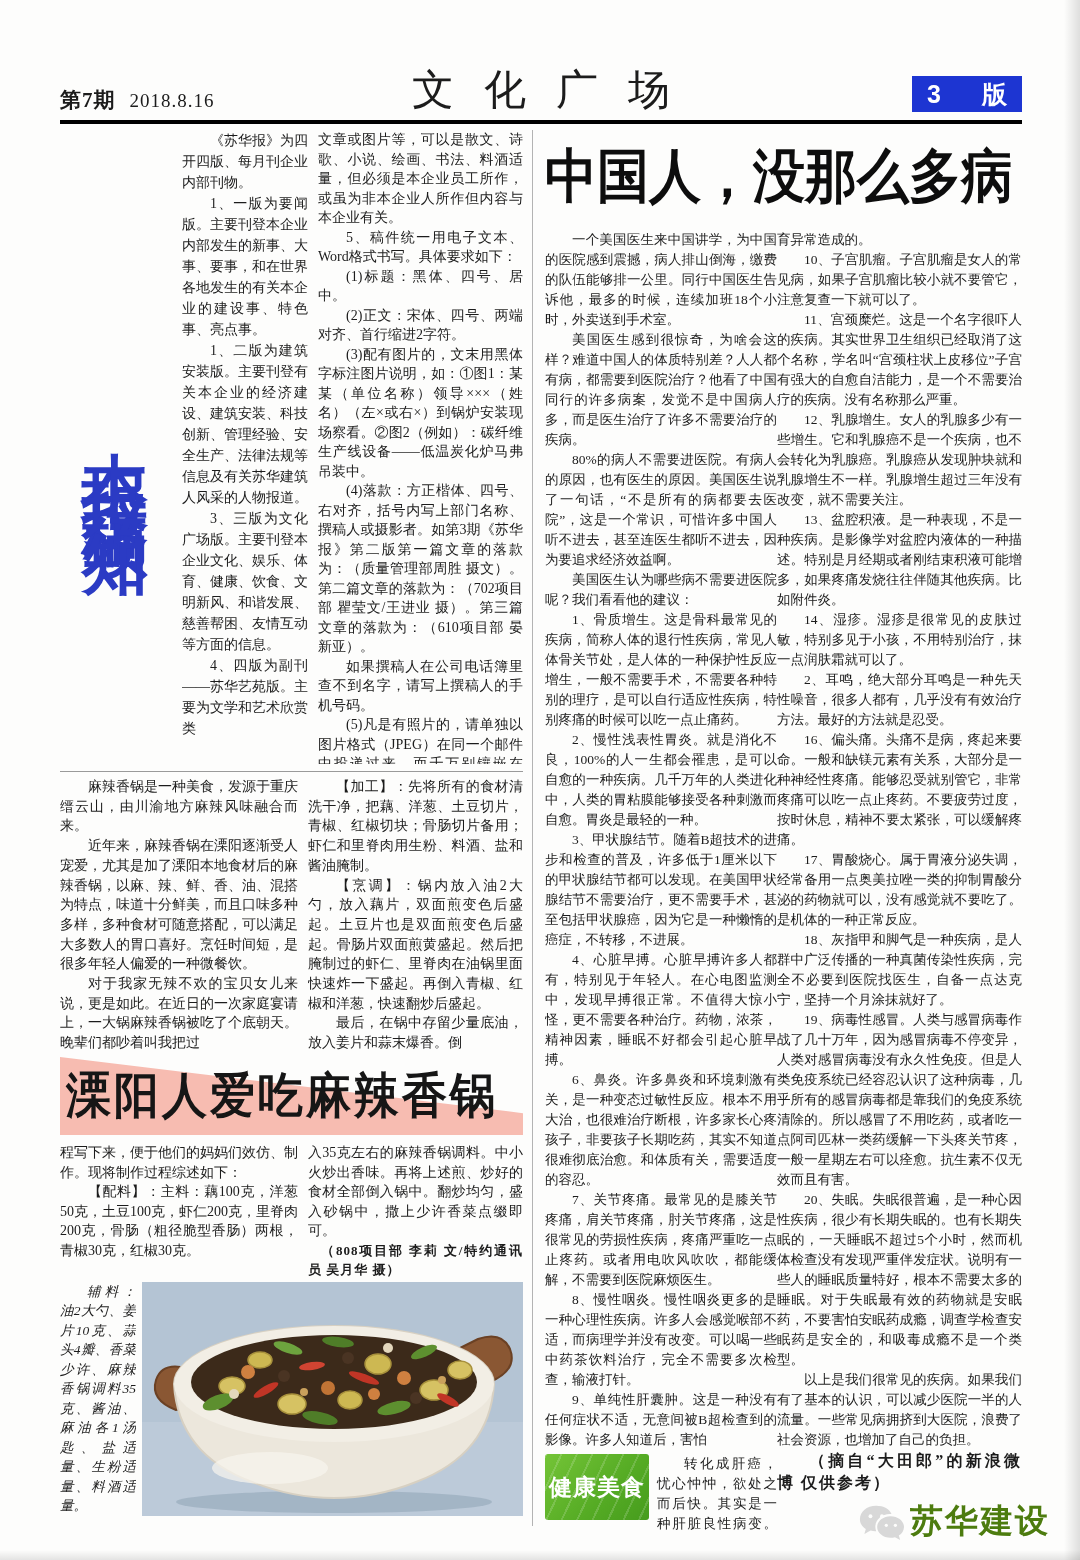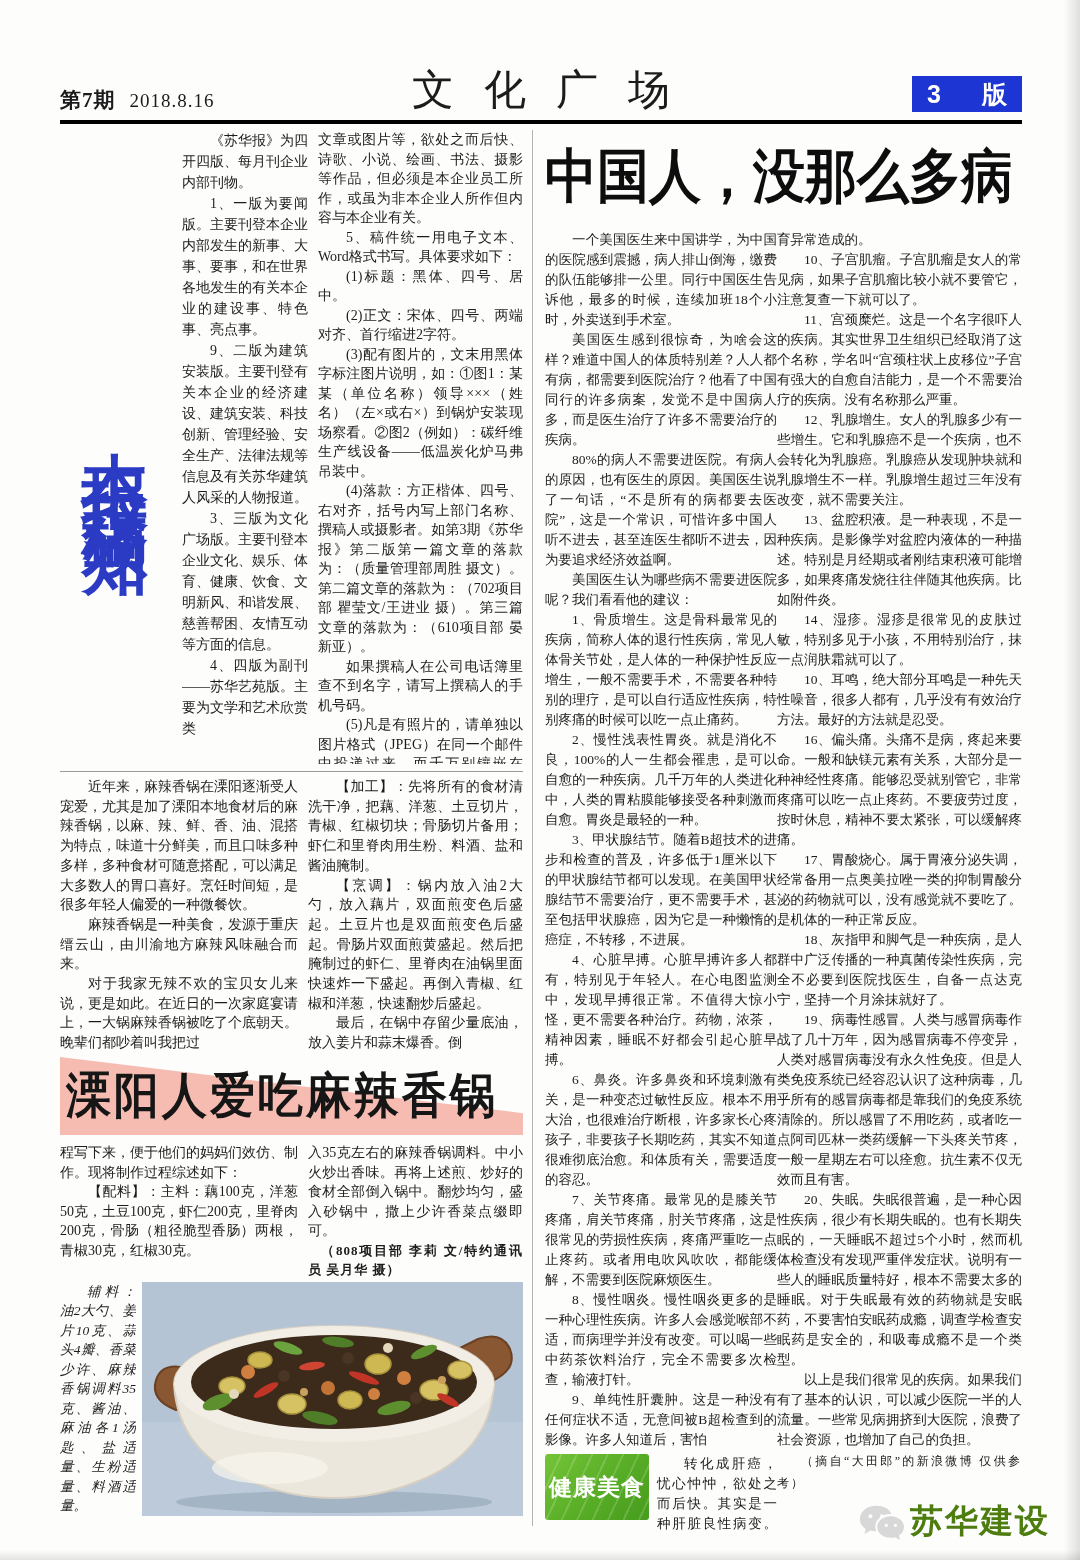--- a/index.html
+++ b/index.html
@@ -75,22 +75,22 @@
   .hcol2{flex:1;font-size:13.5px;line-height:20px;height:1300px;}
   .badge-row{display:flex;gap:8px;margin-top:4px;align-items:flex-start;}
   .badge{width:104px;height:66px;flex:none;border-radius:3px;
     background:
       repeating-linear-gradient(115deg,rgba(255,255,255,0.16) 0 2px,rgba(255,255,255,0) 2px 14px),
       linear-gradient(135deg,#74c437 0%,#55ab24 60%,#469c1d 100%);
     color:#fff;display:flex;align-items:center;justify-content:center;
     font-family:"Liberation Sans","DejaVu Sans",sans-serif;font-weight:900;
     font-size:23px;letter-spacing:1px;}
   .badge-side{flex:1;margin:0;text-indent:0;font-size:13.5px;line-height:20px;text-align:justify;}
-  .attribution{margin-top:4px;text-indent:2em;font-size:12px;line-height:22px;
-    letter-spacing:2px;font-weight:400;}
+  .attribution{margin-top:4px;text-indent:2em;font-size:16px;line-height:22px;
+    letter-spacing:2px;font-weight:700;}
 
   .watermark{position:absolute;right:30px;bottom:16px;display:flex;align-items:center;gap:6px;}
   .watermark-text{font-family:"Liberation Sans","DejaVu Sans",sans-serif;font-weight:900;
     font-size:33px;letter-spacing:2px;color:#4d7c0f;text-shadow:1px 1px 0 #ffffff;}
 </style>
 </head>
 <body>
 
 <div class="header-bar">
   <div class="issue-date">
@@ -107,45 +107,45 @@
 
 <div class="left-region">
 
   <div class="notice">
     <div class="vtitle-wrap">
       <div class="vtitle">本报投稿须知</div>
     </div>
     <div class="textcol ncol1">
         <p>《苏华报》为四开四版、每月刊企业内部刊物。</p>
         <p>1、一版为要闻版。主要刊登本企业内部发生的新事、大事、要事，和在世界各地发生的有关本企业的建设事、特色事、亮点事。</p>
-        <p>9、二版为建筑安装版。主要刊登有关本企业的经济建设、建筑安装、科技创新、管理经验、安全生产、法律法规等信息及有关苏华建筑人风采的人物报道。</p>
+        <p>1、二版为建筑安装版。主要刊登有关本企业的经济建设、建筑安装、科技创新、管理经验、安全生产、法律法规等信息及有关苏华建筑人风采的人物报道。</p>
         <p>3、三版为文化广场版。主要刊登本企业文化、娱乐、体育、健康、饮食、文明新风、和谐发展、慈善帮困、友情互动等方面的信息。</p>
         <p>4、四版为副刊——苏华艺苑版。主要为文学和艺术欣赏类</p>
       </div>
     <div class="textcol ncol2 no-indent-first">
       <div class="textcol no-indent-first">
-          <p>文章或图片等，欲处之而后快、诗歌、小说、绘画、书法、摄影等作品，但必须是本企业员工所作，或虽为非本企业人所作但内容与本企业有关。</p>
+          <p>文章或图片等，可以是散文、诗歌、小说、绘画、书法、料酒适量，但必须是本企业员工所作，或虽为非本企业人所作但内容与本企业有关。</p>
           <p>5、稿件统一用电子文本、Word格式书写。具体要求如下：</p>
           <p>(1)标题：黑体、四号、居中。</p>
           <p>(2)正文：宋体、四号、两端对齐、首行缩进2字符。</p>
           <p>(3)配有图片的，文末用黑体字标注图片说明，如：①图1：某某（单位名称）领导×××（姓名）（左×或右×）到锅炉安装现场察看。②图2（例如）：碳纤维生产线设备——低温炭化炉马弗吊装中。</p>
           <p>(4)落款：方正楷体、四号、右对齐，括号内写上部门名称、撰稿人或摄影者。如第3期《苏华报》第二版第一篇文章的落款为：（质量管理部周胜 摄文）。第二篇文章的落款为：（702项目部 瞿莹文/王进业 摄）。第三篇文章的落款为：（610项目部 晏新亚）。</p>
           <p>如果撰稿人在公司电话簿里查不到名字，请写上撰稿人的手机号码。</p>
           <p>(5)凡是有照片的，请单独以图片格式（JPEG）在同一个邮件中投递过来，而千万别镶嵌在Word文档中。</p>
         </div>
 
     </div>
   </div>
 
   <hr class="section-rule">
 
   <div class="food-intro">
     <div class="textcol ficol1">
+        <p>麻辣香锅是一种美食，发源于重庆缙云山，由川渝地方麻辣风味融合而来。</p>
         <p>近年来，麻辣香锅在溧阳逐渐受人宠爱，尤其是加了溧阳本地食材后的麻辣香锅，以麻、辣、鲜、香、油、混搭为特点，味道十分鲜美，而且口味多种多样，多种食材可随意搭配，可以满足大多数人的胃口喜好。烹饪时间短，是很多年轻人偏爱的一种微餐饮。</p>
-        <p>麻辣香锅是一种美食，发源于重庆缙云山，由川渝地方麻辣风味融合而来。</p>
         <p>对于我家无辣不欢的宝贝女儿来说，更是如此。在近日的一次家庭宴请上，一大锅麻辣香锅被吃了个底朝天。晚辈们都吵着叫我把过</p>
       </div>
     <div class="textcol ficol2">
         <p>【加工】：先将所有的食材清洗干净，把藕、洋葱、土豆切片，青椒、红椒切块；骨肠切片备用；虾仁和里脊肉用生粉、料酒、盐和酱油腌制。</p>
         <p>【烹调】：锅内放入油2大勺，放入藕片，双面煎变色后盛起。土豆片也是双面煎变色后盛起。骨肠片双面煎黄盛起。然后把腌制过的虾仁、里脊肉在油锅里面快速炸一下盛起。再倒入青椒、红椒和洋葱，快速翻炒后盛起。</p>
         <p>最后，在锅中存留少量底油，放入姜片和蒜末爆香。倒</p>
       </div>
   </div>
 
   <div class="banner">
@@ -244,21 +244,21 @@
       </div>
     </div>
     <div class="textcol hcol2 no-indent-first">
       <div class="textcol no-indent-first">
           <p>育异常造成的。</p>
           <p>10、子宫肌瘤。子宫肌瘤是女人的常见病，如果子宫肌瘤比较小就不要管它，注意复查一下就可以了。</p>
           <p>11、宫颈糜烂。这是一个名字很吓人的疾病。其实世界卫生组织已经取消了这个名称，学名叫“宫颈柱状上皮移位”子宫有强大的自愈自洁能力，是一个不需要治疗的疾病。没有名称那么严重。</p>
           <p>12、乳腺增生。女人的乳腺多少有一些增生。它和乳腺癌不是一个疾病，也不会转化为乳腺癌。乳腺癌从发现肿块就和乳腺增生不一样。乳腺增生超过三年没有改变，就不需要关注。</p>
           <p>13、盆腔积液。是一种表现，不是一种疾病。是影像学对盆腔内液体的一种描述。特别是月经期或者刚结束积液可能增多，如果疼痛发烧往往伴随其他疾病。比如附件炎。</p>
           <p>14、湿疹。湿疹是很常见的皮肤过敏，特别多见于小孩，不用特别治疗，抹一点润肤霜就可以了。</p>
-          <p>10、耳鸣，绝大部分耳鸣是一种先天性噪音，很多人都有，几乎没有有效治疗方法。最好的方法就是忍受。</p>
+          <p>2、耳鸣，绝大部分耳鸣是一种先天性噪音，很多人都有，几乎没有有效治疗方法。最好的方法就是忍受。</p>
           <p>16、偏头痛。头痛不是病，疼起来要命。一般和缺镁元素有关系，大部分是一种神经性疼痛。能够忍受就别管它，非常疼痛可以吃一点止疼药。不要疲劳过度，按时休息，精神不要太紧张，可以缓解疼痛。</p>
           <p>17、胃酸烧心。属于胃液分泌失调，经常备用一点奥美拉唑一类的抑制胃酸分泌的药物就可以，没有感觉就不要吃了。是机体的一种正常反应。</p>
           <p>18、灰指甲和脚气是一种疾病，是人群中广泛传播的一种真菌传染性疾病，完全不必要到医院找医生，自备一点达克宁，坚持一个月涂抹就好了。</p>
           <p>19、病毒性感冒。人类与感冒病毒作战了几十万年，因为感冒病毒不停变异，人类对感冒病毒没有永久性免疫。但是人类免疫系统已经容忍认识了这种病毒，几乎所有的感冒病毒都是靠我们的免疫系统清除的。所以感冒了不用吃药，或者吃一点阿司匹林一类药缓解一下头疼关节疼，一般一星期左右可以痊愈。抗生素不仅无效而且有害。</p>
           <p>20、失眠。失眠很普遍，是一种心因性疾病，很少有长期失眠的。也有长期失眠的，一天睡眠不超过5个小时，然而机体检查没有发现严重伴发症状。说明有一些人的睡眠质量特好，根本不需要太多的睡眠。对于失眠最有效的药物就是安眠药，不要害怕安眠药成瘾，调查学检查安眠药是安全的，和吸毒成瘾不是一个类型。</p>
           <p>以上是我们很常见的疾病。如果我们有了基本的认识，可以减少医院一半的人流量。一些常见病拥挤到大医院，浪费了社会资源，也增加了自己的负担。</p>
         </div>
       <p class="attribution">（摘自“大田郎”的新浪微博 仅供参考）</p>
     </div>
   </div>

